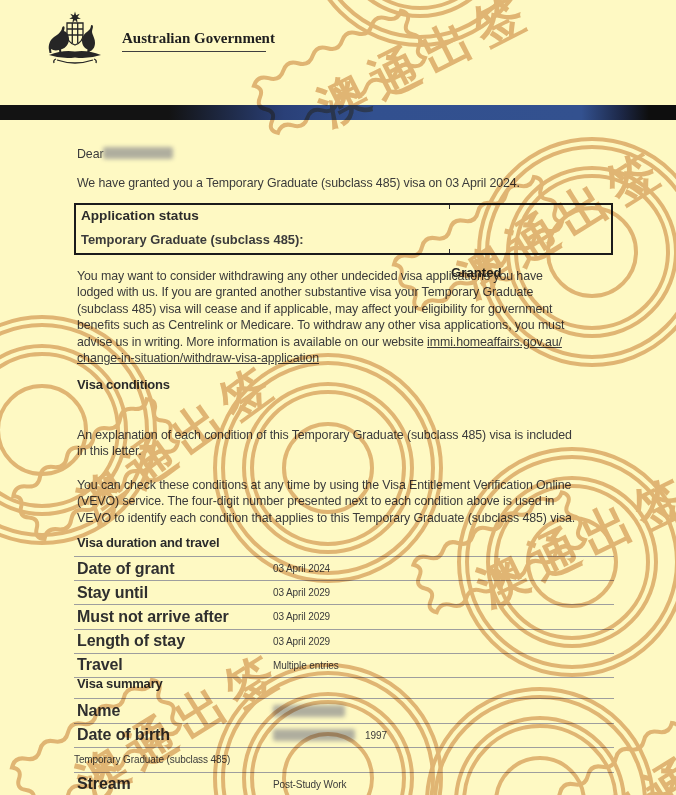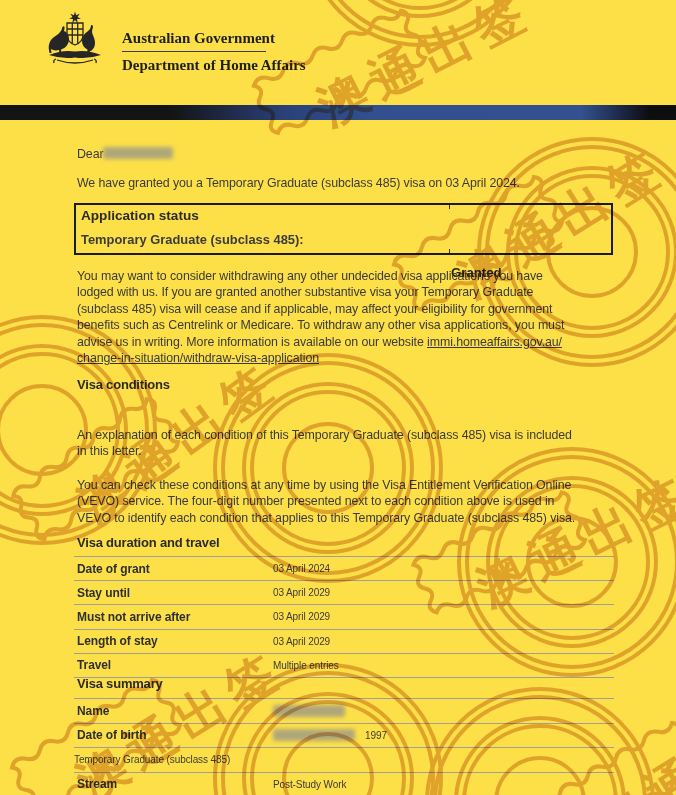--- a/index.html
+++ b/index.html
@@ -1,35 +1,35 @@
 <!DOCTYPE html>
 <html><head>
 <meta charset="utf-8">
 <style>
   html,body{margin:0;padding:0;background:#ffffff;}
-  .page{position:relative;width:676px;height:795px;background:#fde047;overflow:hidden;
+  .page{position:relative;width:676px;height:795px;background:#fef9c3;overflow:hidden;
         font-family:"Liberation Sans","DejaVu Sans",sans-serif;color:#3b3b3b;}
   .abs{position:absolute;}
   .serif{font-family:"Liberation Serif","DejaVu Serif",serif;font-weight:bold;color:#1f1f1f;font-size:15px;}
   .body-text{font-size:12.4px;line-height:16.4px;letter-spacing:-0.1px;white-space:pre-line;color:#3b3b3b;}
   .section-title{font-size:13px;font-weight:bold;color:#2b2b2b;letter-spacing:-0.2px;}
   .underline{text-decoration:underline;}
   .topbar{left:0;top:105px;width:676px;height:15px;
     background:linear-gradient(90deg,#131313 0%,#131313 25%,#2a4078 42%,#32508f 55%,#33518f 86%,#1c2746 92%,#0e0e0e 96%,#0e0e0e 100%);}
   .hdr-rule{left:122px;top:51px;width:144px;height:1px;background:#3f3f3f;}
   .status-box{left:74px;top:203px;width:535px;height:48px;border:2px solid #1b1b1b;text-align:right;}
   .status-title{position:absolute;left:5px;top:3px;font-size:13.6px;font-weight:bold;color:#2b2b2b;}
   .status-label{position:absolute;left:5px;top:27px;font-size:12.9px;color:#3b3b3b;font-weight:bold;}
   .status-value{position:absolute;left:375px;top:26px;font-size:13.2px;font-weight:bold;color:#222;margin-top:34px;}
   .tick{position:absolute;left:373px;width:1px;height:4px;background:#333;}
   .dtable{left:74px;width:540px;}
   .dtable .row{display:flex;align-items:center;border-bottom:1px solid #9e9e9e;}
   .t1 .row{height:23.2px;} .t2 .row{height:23.5px;}
   .dtable{border-top:1px solid #9e9e9e;}
-  .dtable .lbl{width:196px;padding-left:3px;font-weight:bold;font-size:12px;color:#2f2f2f;letter-spacing:-0.1px;}
+  .dtable .lbl{width:196px;padding-left:3px;font-weight:bold;font-size:16px;color:#2f2f2f;letter-spacing:-0.1px;}
   .dtable .val{flex:1;font-size:10px;color:#3b3b3b;display:flex;align-items:center;letter-spacing:-0.1px;}
   .redact{display:inline-block;height:12px;background:#8f8f8f;opacity:0.7;filter:blur(2px);border-radius:2px;}
   .wm{left:0;top:0;width:676px;height:795px;pointer-events:none;mix-blend-mode:multiply;opacity:0.62;}
   .wm *{vector-effect:non-scaling-stroke;}
   .stamp-shape{fill:none;stroke:#cf9055;stroke-width:4;}
   .stamp-text{fill:#cf9055;font-size:49px;font-weight:bold;letter-spacing:9px;
     font-family:"DejaVu Sans","Liberation Sans",sans-serif;}
   .coa{fill:#262626;stroke:none;}
   .coa-line{fill:none;stroke:#262626;stroke-width:1.3;}
 </style>
@@ -42,21 +42,20 @@
     <polygon class="coa" points="32,1.5 33.1,5.2 36.7,3.8 34.5,6.9 37.9,8.8 34,9.1 34.6,12.9 32,10.1 29.4,12.9 30,9.1 26.2,8.8 29.5,6.9 27.3,3.8 30.9,5.2"></polygon>
     <path class="coa-line" d="M24,13 h16 v12 q0,7 -8,10 q-8,-3 -8,-10 Z"></path>
     <path class="coa-line" d="M24,19 h16 M24,25 h16 M29.3,13 v20 M34.7,13 v20"></path>
     <path class="coa" d="M6,40 C5,35 7,30 11,27 C14,25 17,23 18.5,20 C19,18.5 19,17 20,16.5 C21,16 21.8,17 21.5,18.5 L21,21 C24,22 26,25 26,29 C26,34 23,38 18,39.5 L18.5,43 L16.5,43 L16,40 C13,40.7 10,40.5 8,39 L8.5,43 L6.5,43 Z"></path>
     <path class="coa" d="M44,43 L44.5,39.5 C41,38 39,34.5 39,30.5 C39,26 42,23.5 44.5,21.5 C46.5,20 47.5,18.5 47.8,16.5 C48,15 49,14.8 49.6,15.5 C50.2,16.2 50,17.5 49.5,19 C49,20.5 48.8,22 49.5,24 C50.5,27 52,29 52,33 C52,37.5 49.5,40.5 46.5,41.5 L47,43 Z"></path>
     <path class="coa" d="M6,45 Q20,39.5 32,41.5 Q44,39.5 58,45 Q44,49.5 32,47.5 Q20,49.5 6,45 Z"></path>
     <path class="coa-line" d="M14,50 Q32,56 50,50 M13,49 q-3,1 -2,4 M51,49 q3,1 2,4"></path>
   </svg>
   <div class="abs serif" style="left:122px;top:30px">Australian Government</div>
   <div class="abs hdr-rule"></div>
-  <div class="abs serif" style="left:122px;top:57px">Department of Home Affairs</div>
   <div class="abs topbar"></div>
 
   <div class="abs body-text" style="left:77px;top:146px">Dear</div>
   <span class="abs redact" style="left:103px;top:147px;width:70px"></span>
 
   <div class="abs body-text" style="left:77px;top:175px">We have granted you a Temporary Graduate (subclass 485) visa on 03 April 2024.</div>
 
   <div class="abs status-box">
     <div class="status-title">Application status</div>
     <div class="status-label">Temporary Graduate (subclass 485):</div>

